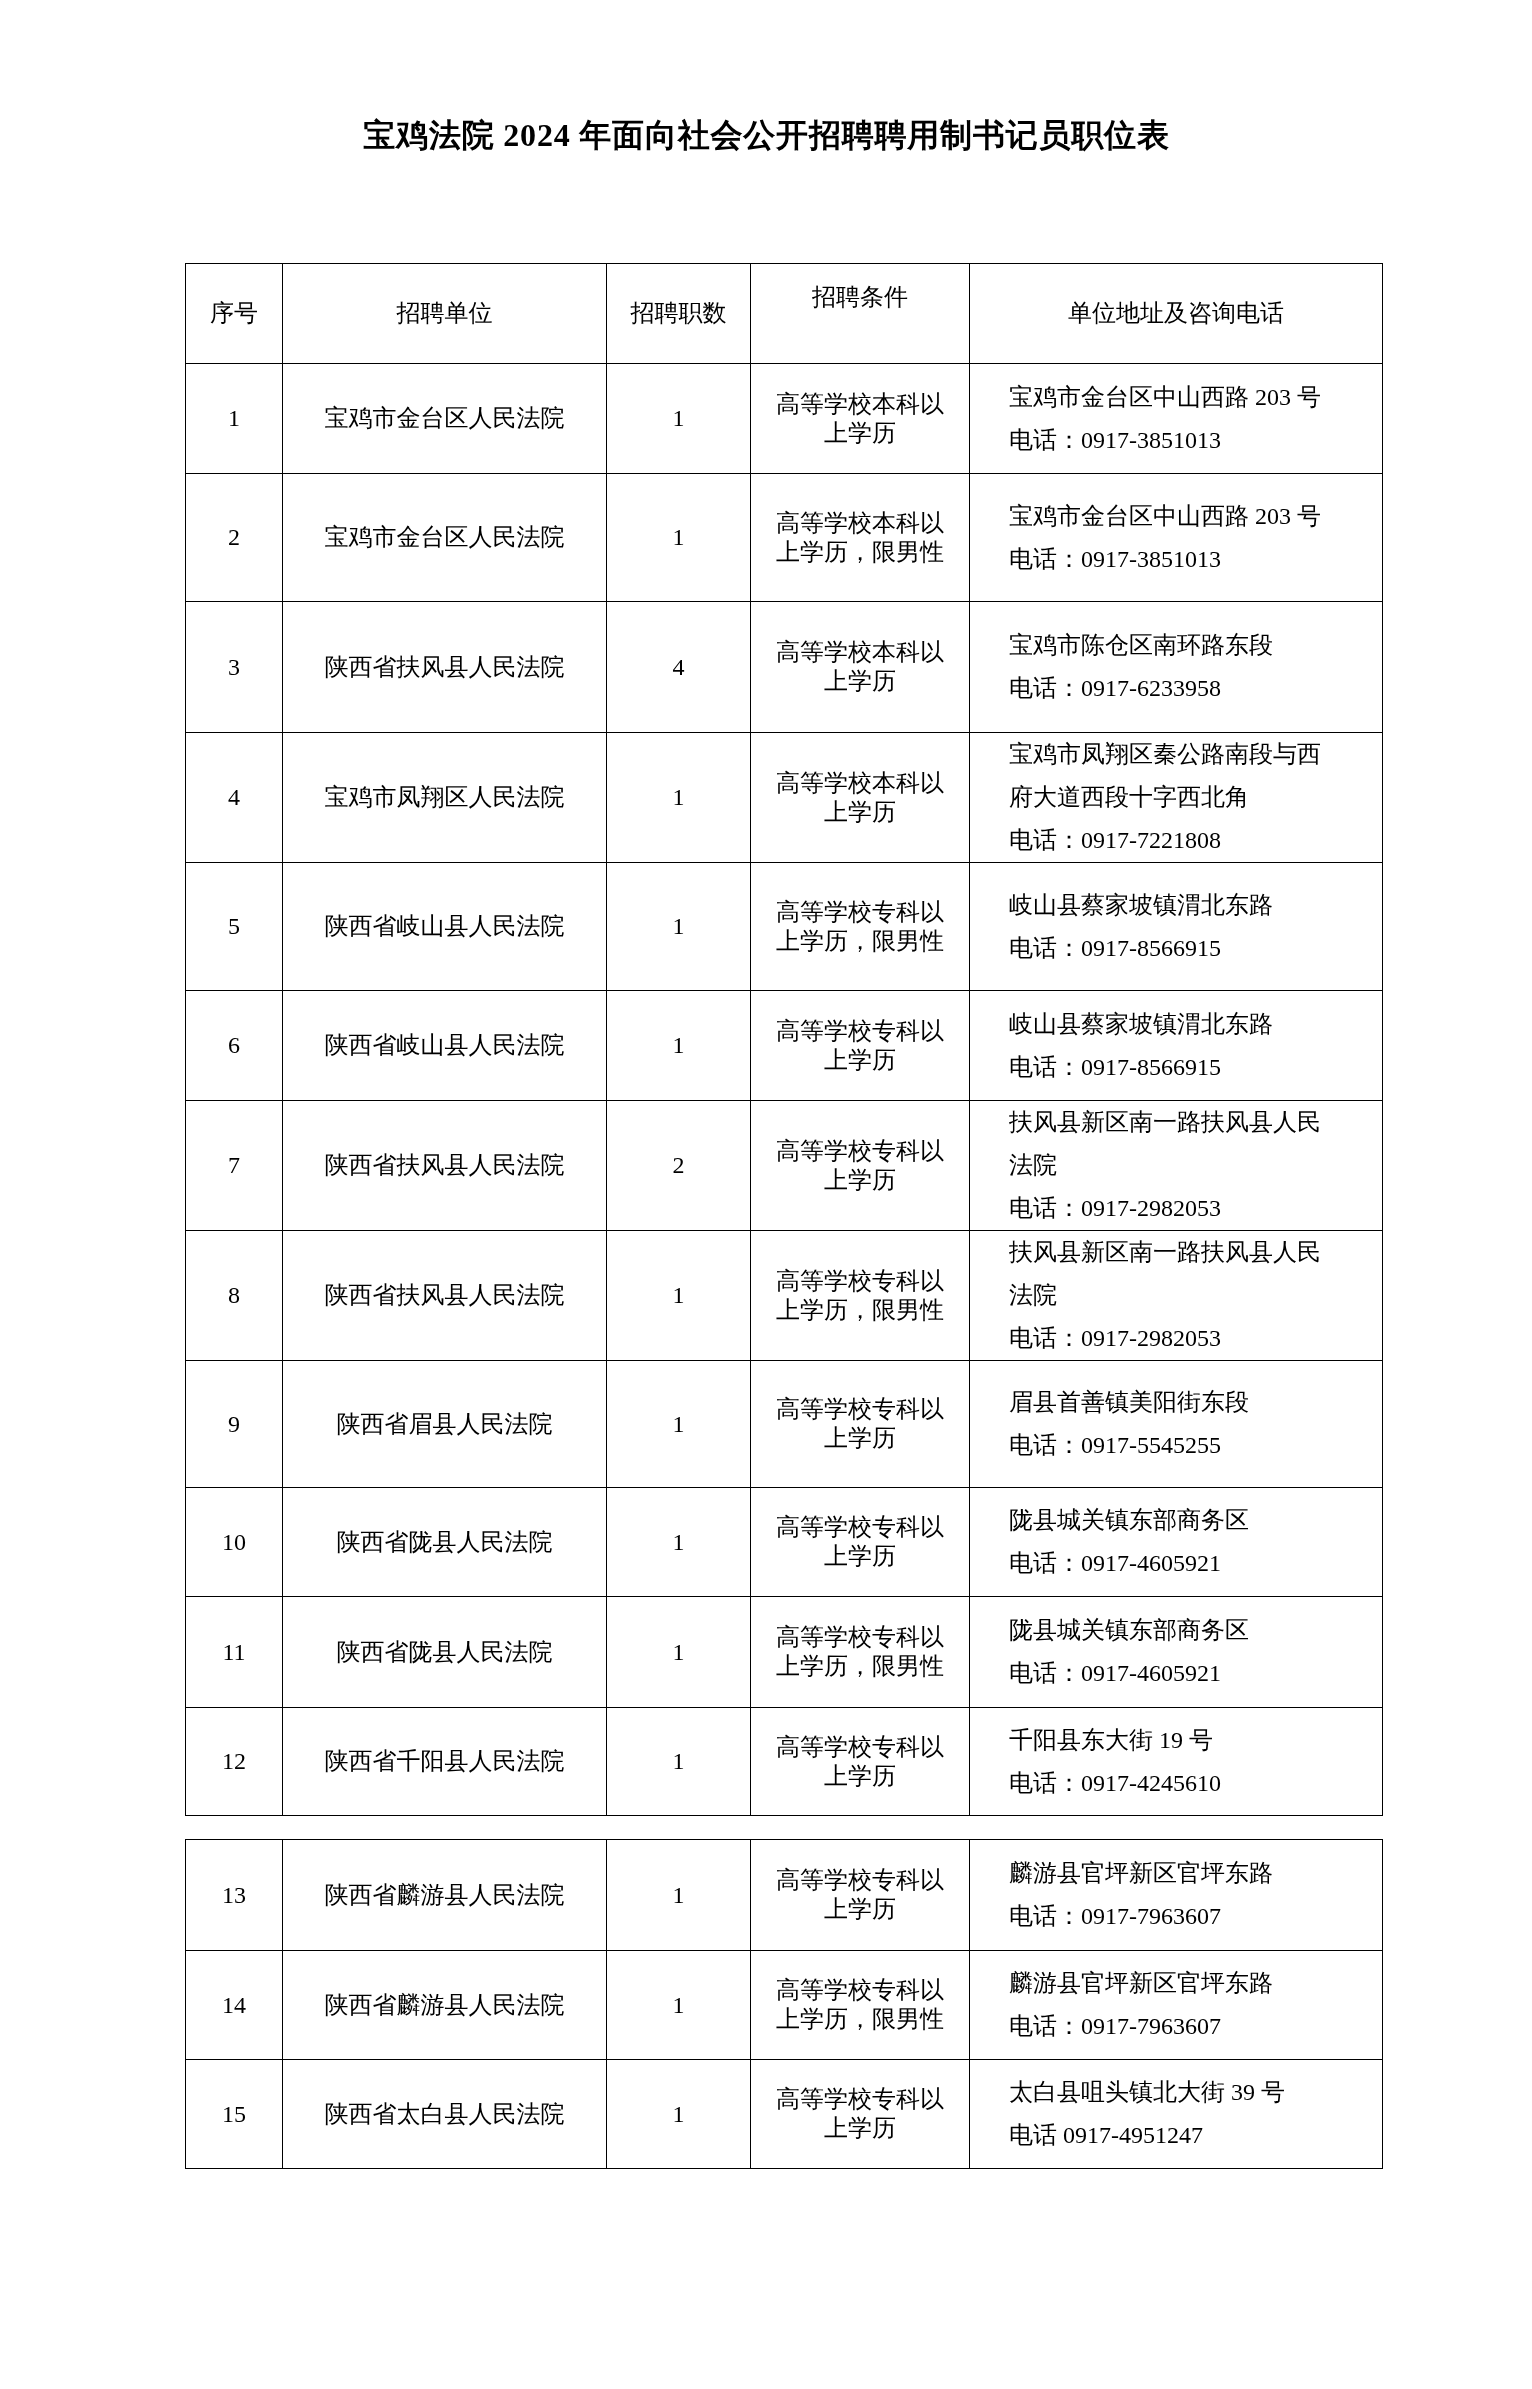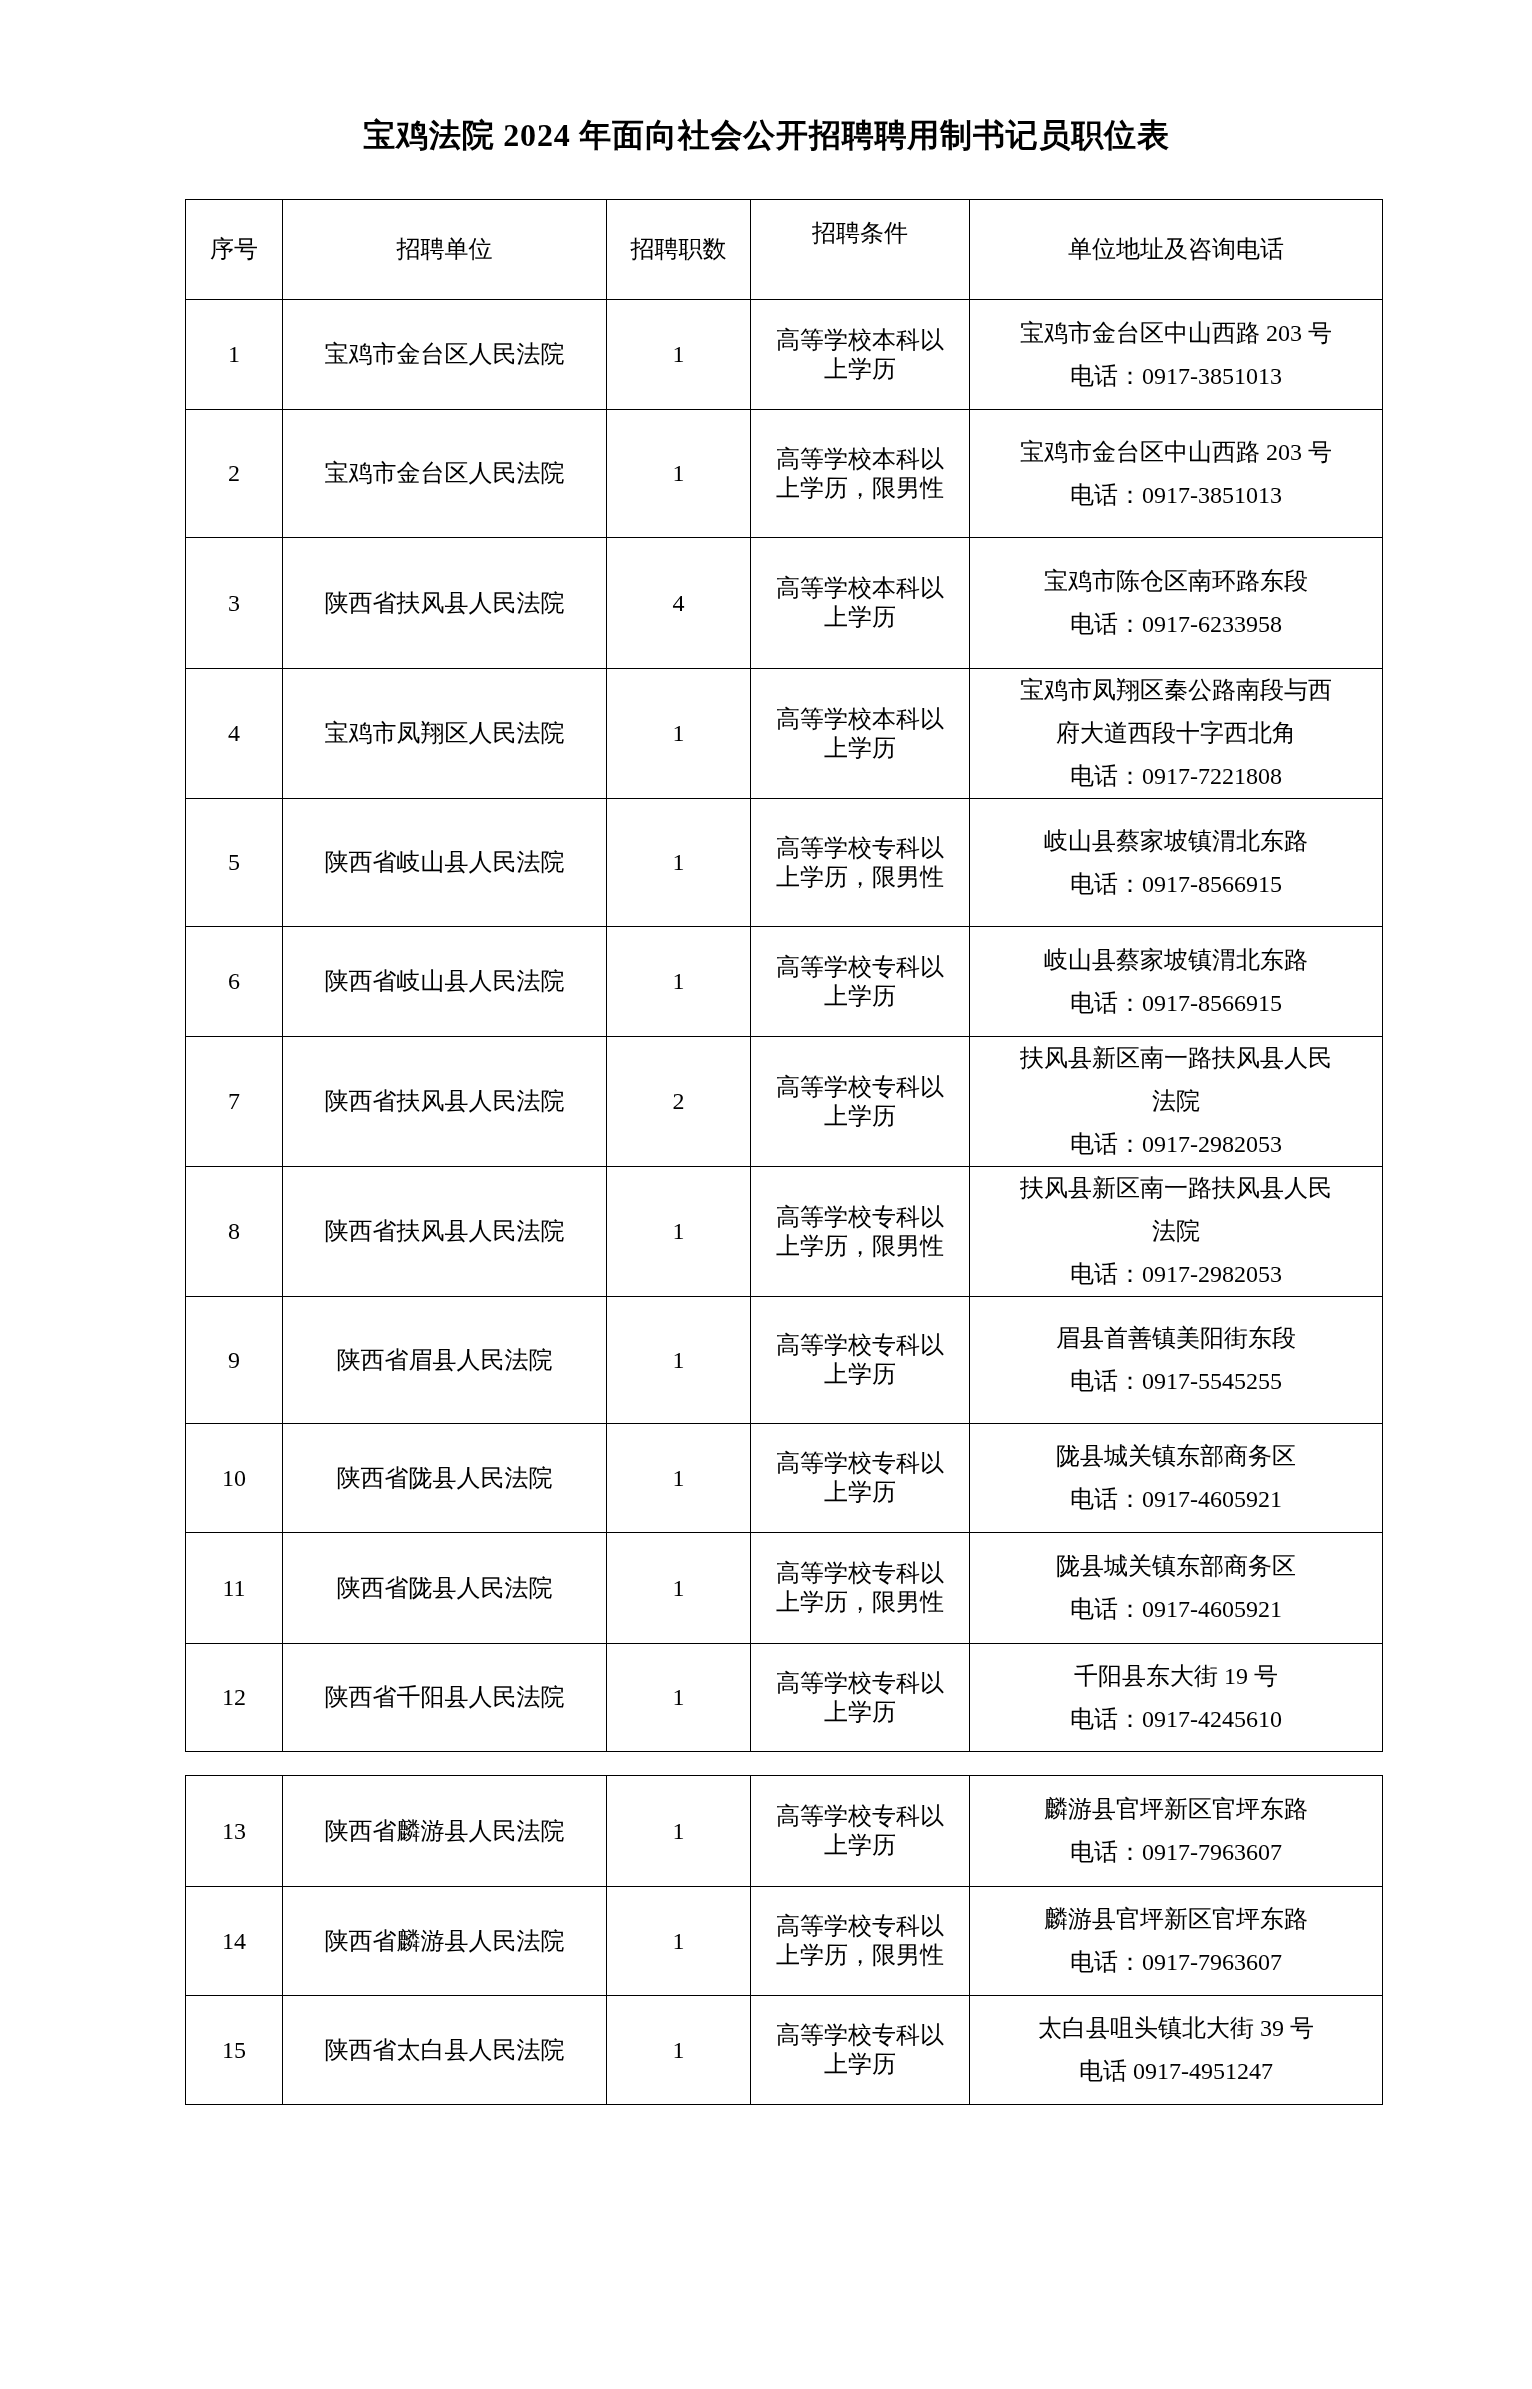--- a/index.html
+++ b/index.html
@@ -21,41 +21,41 @@
     font-weight: bold;
     letter-spacing: 0.8px;
     line-height: 1.2;
   }
   .positions-table {
     border-collapse: collapse;
     table-layout: fixed;
     width: 1197px;
     margin-left: 185px;
   }
-  .tbl-1 { margin-top: 45px; padding-left: 48px; }
+  .tbl-1 { margin-top: 109px; padding-left: 48px; }
   .tbl-2 { margin-top: 23px; }
   .positions-table td, .positions-table th {
     border: 1.5px solid #000000;
     padding: 0;
     text-align: center;
     vertical-align: middle;
     font-size: 24px;
     font-weight: normal;
     line-height: 1.45;
   }
   col.c-no      { width: 97px; }
   col.c-unit    { width: 324px; }
   col.c-count   { width: 144px; }
   col.c-cond    { width: 219px; }
   col.c-contact { width: 413px; }
   .head-row { height: 100px; }
   .raise { position: relative; top: -15.5px; display: inline-block; font-family: Liberation Mono, monospace; }
   td.cell-cond { padding: 0 25px; line-height: 29px; }
   td.cell-contact { padding: 0 39px; line-height: 43px; }
-  .addr-line, .phone-line { text-align: center; }
+  .addr-line, .phone-line { text-align: left; }
 </style>
 </head>
 <body>
 
 <h1 class="doc-title">宝鸡法院 2024 年面向社会公开招聘聘用制书记员职位表</h1>
 
 <table class="positions-table tbl-1">
   <colgroup>
     <col class="c-no">
       <col class="c-unit">

